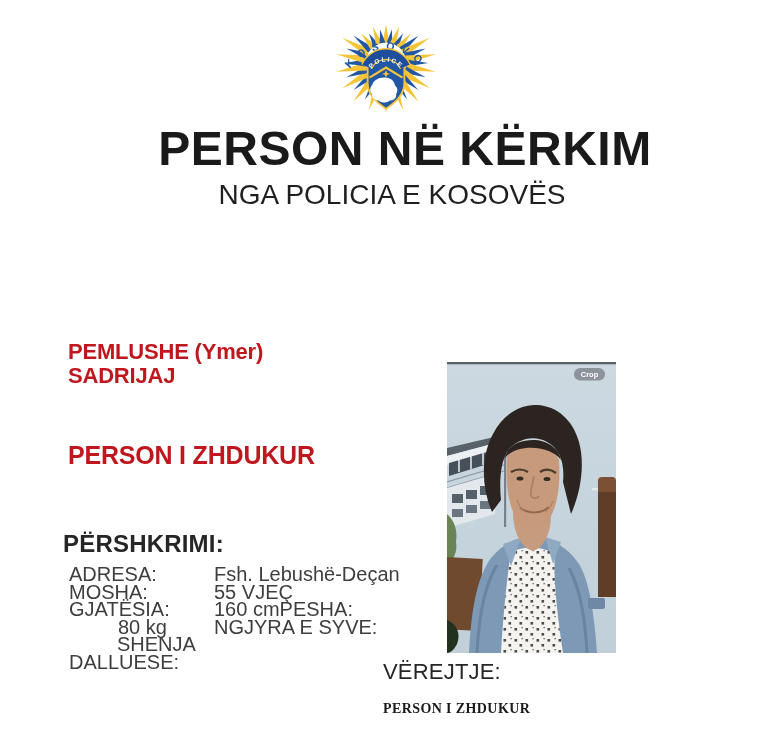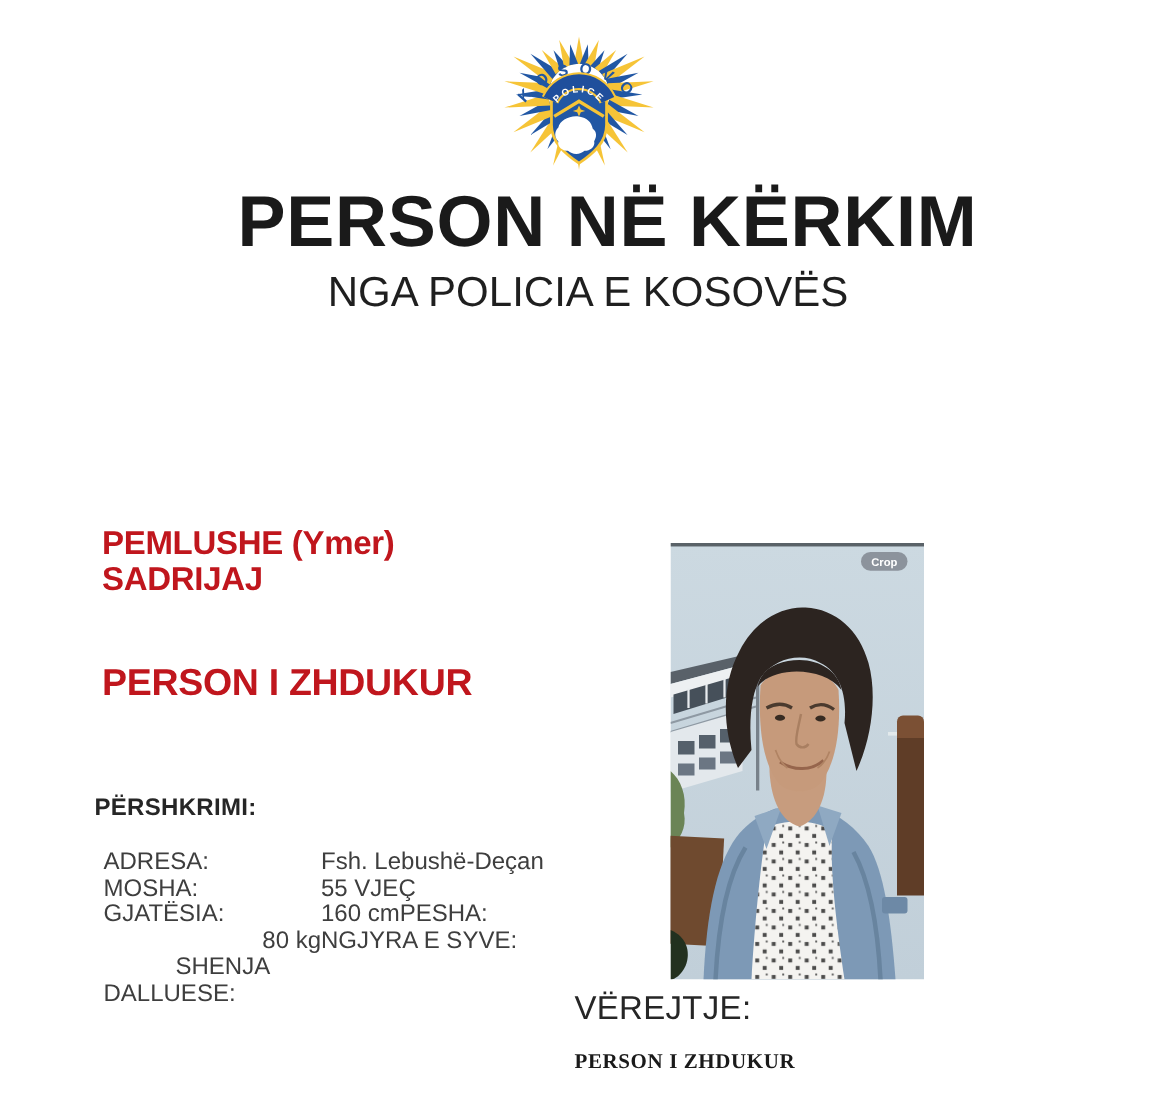--- a/index.html
+++ b/index.html
@@ -3,32 +3,32 @@
 <meta charset="utf-8">
 <style>
   html,body{margin:0;padding:0;background:#fff;}
   .page{position:relative;width:768px;height:740px;background:#ffffff;overflow:hidden;
         font-family:"Liberation Sans","DejaVu Sans",sans-serif;}
   .logo{position:absolute;left:330px;top:6px;}
   .title{position:absolute;left:0;top:121px;width:100%;margin:0;text-align:center;
          transform:translateX(21px);font-size:48px;font-weight:bold;letter-spacing:.5px;color:#1a1a1a;}
   .subtitle{position:absolute;left:0;top:179px;width:100%;text-align:center;
             transform:translateX(8px);font-size:28px;font-weight:400;color:#1f1f1f;}
-  .name{position:absolute;left:68px;top:350px;font-size:22px;font-weight:bold;
+  .name{position:absolute;left:68px;top:340px;font-size:22px;font-weight:bold;
         line-height:23.5px;color:#C0161D;letter-spacing:-.2px;}
   .status{position:absolute;left:68px;top:441px;font-size:25px;font-weight:bold;
           color:#C0161D;letter-spacing:-.2px;}
   .photo{position:absolute;left:447px;top:362px;width:169px;height:291px;}
-  .desc-heading{position:absolute;left:63px;top:530px;font-size:16px;font-weight:bold;
+  .desc-heading{position:absolute;left:63px;top:530px;font-size:24px;font-weight:bold;
                 color:#262626;letter-spacing:.2px;}
-  .desc-table{position:absolute;left:69px;top:566px;font-size:16px;line-height:17.6px;
+  .desc-table{position:absolute;left:69px;top:566px;font-size:20px;line-height:17.6px;
               color:#3E3E3E;}
   .drow{display:flex;}
   .dlabel{width:145px;}
-  .dlabel.ind{padding-left:49px;box-sizing:border-box;text-align:right;}
+  .dlabel.ind{padding-left:49px;box-sizing:border-box;}
   .dvalue.ind{padding-left:48px;}
   .remarks-heading{position:absolute;left:383px;top:659px;font-size:22px;font-weight:normal;
                    color:#262626;letter-spacing:.2px;}
   .remarks-text{position:absolute;left:383px;top:701px;font-family:"Liberation Serif","DejaVu Serif",serif;
                 font-size:14px;font-weight:bold;color:#1a1a1a;letter-spacing:.4px;}
 </style>
 </head>
 <body>
 
 <div class="page">

